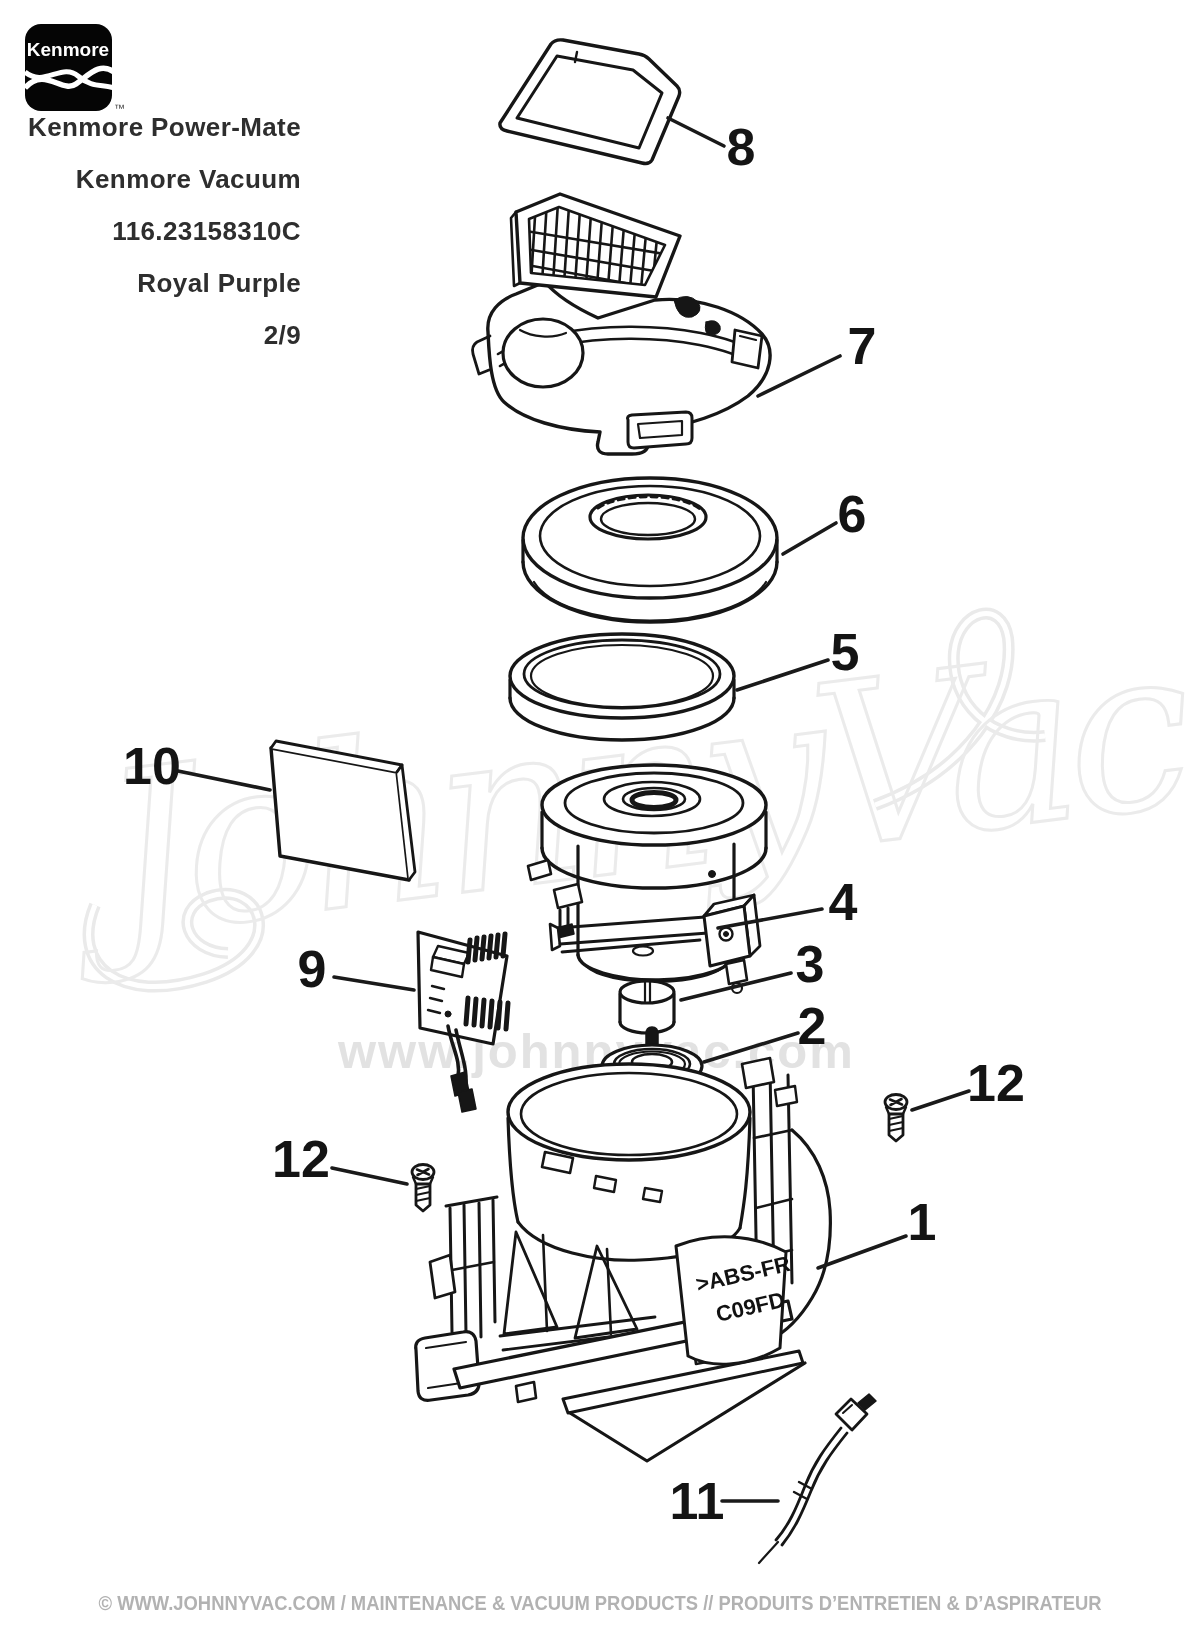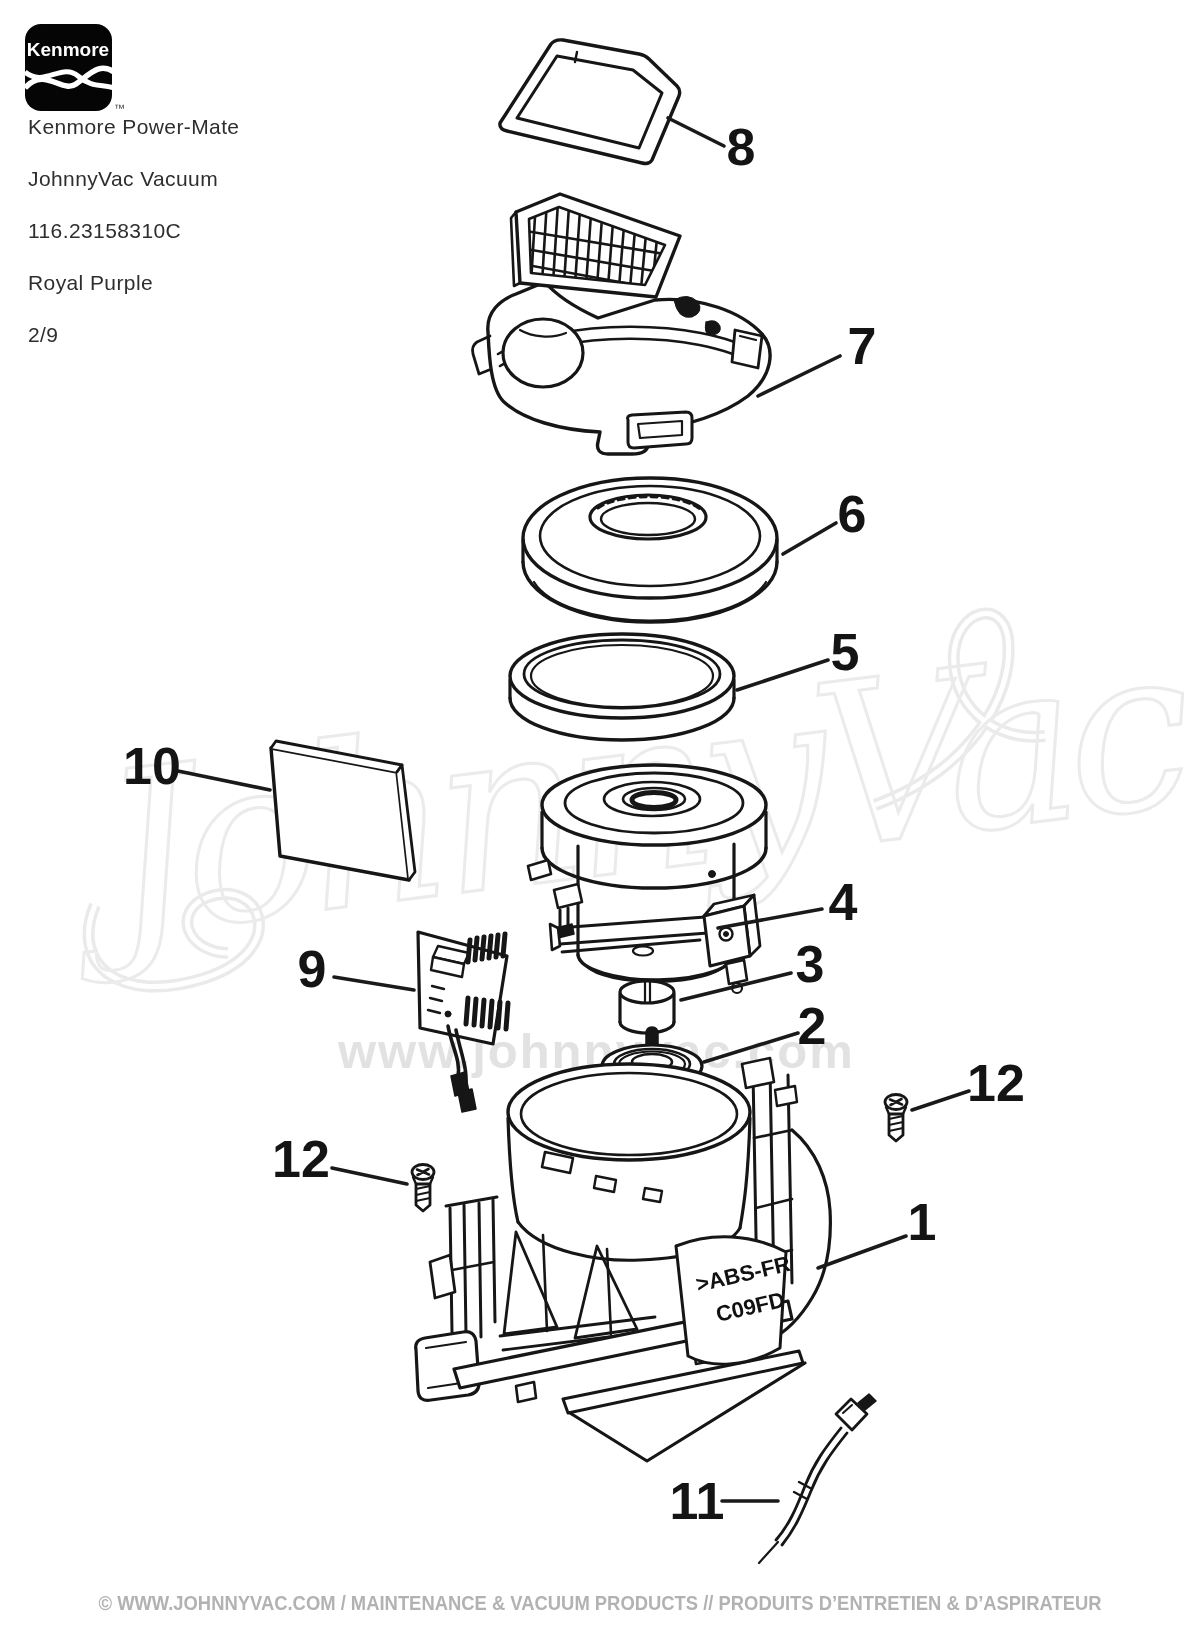--- a/index.html
+++ b/index.html
@@ -1,20 +1,20 @@
 <!DOCTYPE html>
 <html><head>
 <meta charset="utf-8">
 <style>
   html,body{margin:0;padding:0;background:#fff;}
   .page{position:relative;width:1200px;height:1650px;background:#fff;overflow:hidden;
         font-family:"Liberation Sans",sans-serif;}
   .layer{position:absolute;left:0;top:0;width:1200px;height:1650px;}
-  .title-block{position:absolute;left:28px;top:114px;font-size:21px;font-weight:normal;
-        color:#2e2e2e;line-height:26px;letter-spacing:0.4px;white-space:pre;}
+  .title-block{position:absolute;left:28px;top:114px;font-size:26px;font-weight:bold;
+        color:#2e2e2e;line-height:26px;letter-spacing:0.4px;white-space:pre;text-align:right;}
   .footer{position:absolute;left:0;top:1592px;width:1200px;text-align:center;
         color:#b2b2b2;font-size:20px;font-weight:bold;letter-spacing:0px;
         transform:scaleX(0.92);}
 </style>
 </head>
 <body>
 
 <div class="page">
 
   <svg class="layer" viewBox="0 0 1200 1650">
@@ -268,20 +268,20 @@
       <text x="68" y="56" text-anchor="middle" font-family="Liberation Sans, sans-serif" font-size="19" font-weight="bold" fill="#ffffff">Kenmore</text>
       <g clip-path="url(#logoClip)" fill="none" stroke="#ffffff">
         <path d="M 25 88 C 45 66 62 94 76 84 C 90 74 100 62 114 72" stroke-width="5.5"></path>
         <path d="M 25 72 C 44 88 62 62 78 76 C 92 88 102 84 114 88" stroke-width="5"></path>
       </g>
       <text x="114" y="112" font-family="Liberation Sans, sans-serif" font-size="11" fill="#333333">™</text>
     </g>
   </svg>
 
   <div class="title-block"><span>Kenmore Power-Mate</span><br>
-<span>JohnnyVac Vacuum</span><br>
+<span>Kenmore Vacuum</span><br>
 <span>116.23158310C</span><br>
 <span>Royal Purple</span><br>
 <span>2/9</span></div>
 
   <div class="footer">© WWW.JOHNNYVAC.COM / MAINTENANCE &amp; VACUUM PRODUCTS  //  PRODUITS D’ENTRETIEN &amp; D’ASPIRATEUR</div>
 
 </div>
 
 </body></html>

